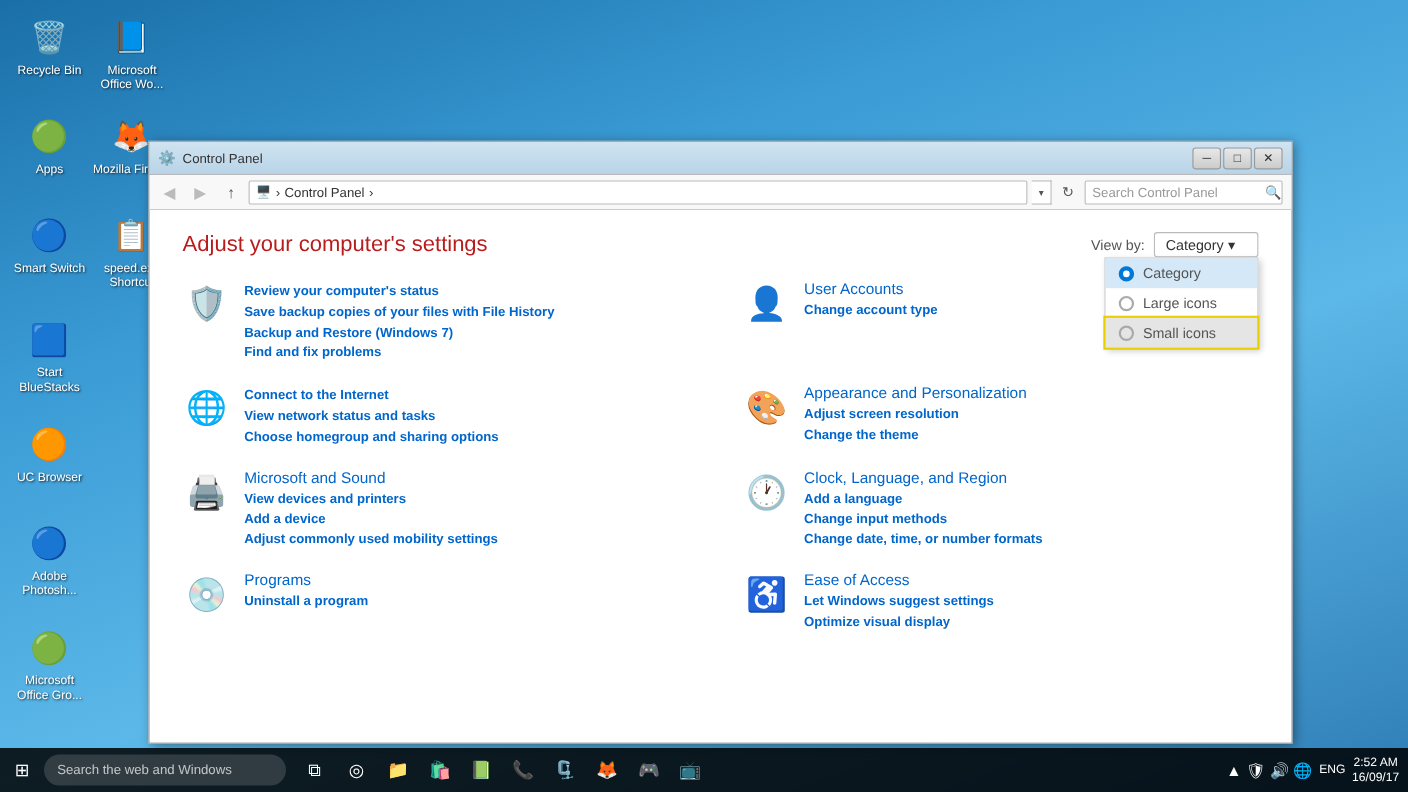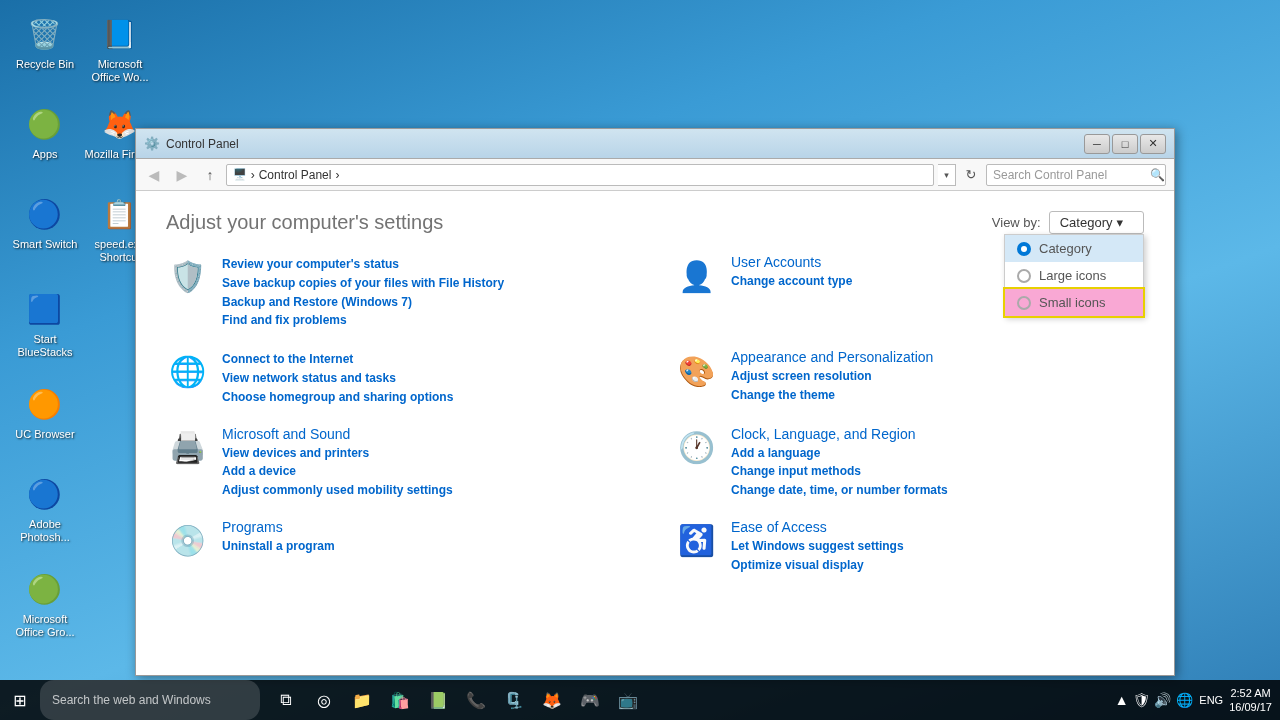--- a/index.html
+++ b/index.html
@@ -68,21 +68,21 @@
       align-items: center;
       justify-content: center;
       cursor: pointer;
       color: white;
       font-size: 16px;
     }
     #taskbar-search {
       background: rgba(255,255,255,0.15);
       border: none;
       color: white;
-      height: 40px;
+      height: 28px;
       width: 220px;
       border-radius: 14px;
       padding: 0 12px;
       font-size: 12px;
       outline: none;
     }
     #taskbar-search::placeholder { color: rgba(255,255,255,0.7); }
     .taskbar-icons {
       display: flex;
       align-items: center;
@@ -283,21 +283,21 @@
 
     #content-header {
       display: flex;
       align-items: center;
       justify-content: space-between;
       margin-bottom: 20px;
     }
     #page-title {
       font-size: 20px;
       font-weight: 300;
-      color: #737373;
+      color: #b91c1c;
     }
     #view-by-area {
       display: flex;
       align-items: center;
       gap: 8px;
       font-size: 13px;
       color: #555;
     }
     #view-by-dropdown {
       position: relative;
@@ -390,21 +390,21 @@
       font-size: 12px;
       color: #0066cc;
       cursor: pointer;
       margin-top: 2px;
       line-height: 1.4;
       font-weight: bold;
     }
 
     
     .dropdown-item.highlighted-yellow {
-      background: #f9a8d4;
+      background: #e5e5e5;
       outline: 2px solid #e8d000;
     }
   </style>
 </head>
 <body>
 
 <div id="desktop">
 
   <div id="desktop-icons">
       <div class="desktop-icon" style="top: 10px; left: 5px;">

